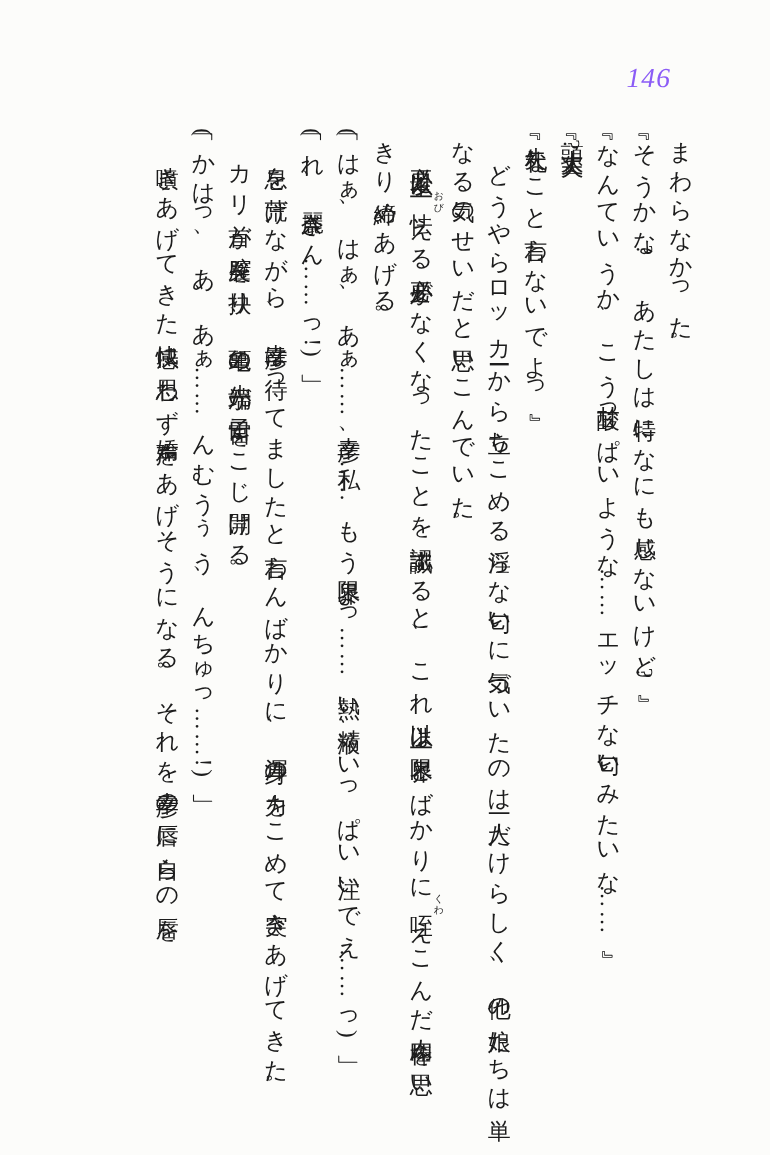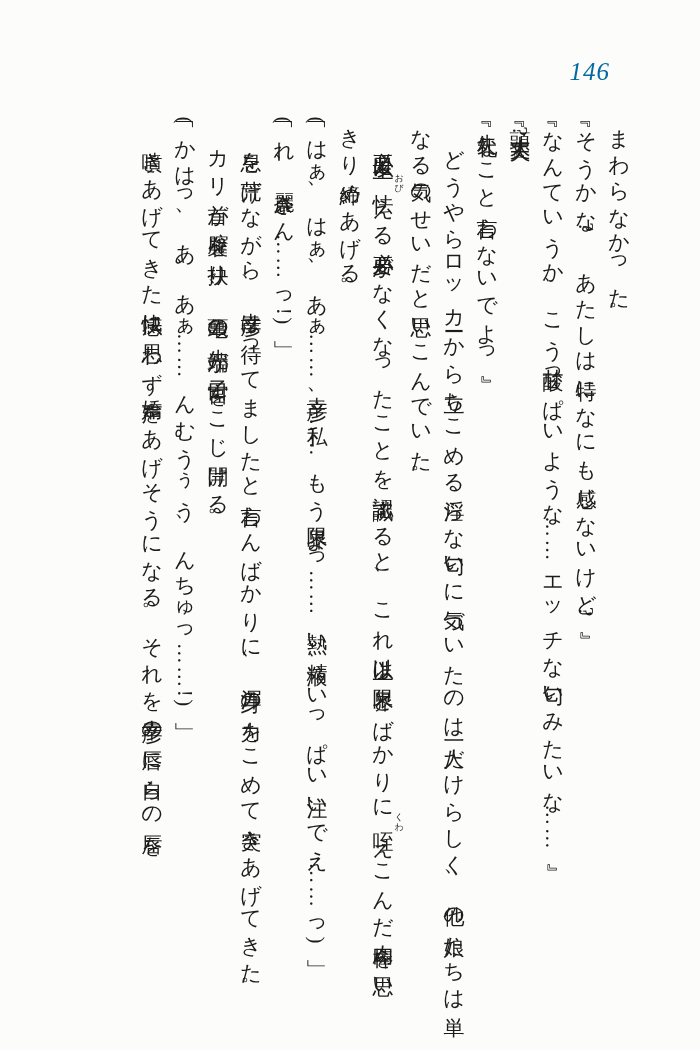--- a/index.html
+++ b/index.html
@@ -18,21 +18,21 @@
     position: absolute;
     inset: 0;
     background: #fcfcfa;
   }
   .page-number {
     position: absolute;
     top: 58px;
     right: 90px;
     font-size: 25px;
     font-style: italic;
-    color: #0369a1;
+    color: #8b5cf6;
     letter-spacing: 1px;
   }
   .text-area {
     position: absolute;
     top: 114px;
     right: 65px;
     height: 900px;
     writing-mode: vertical-rl;
     text-orientation: mixed;
     font-size: 21px;

